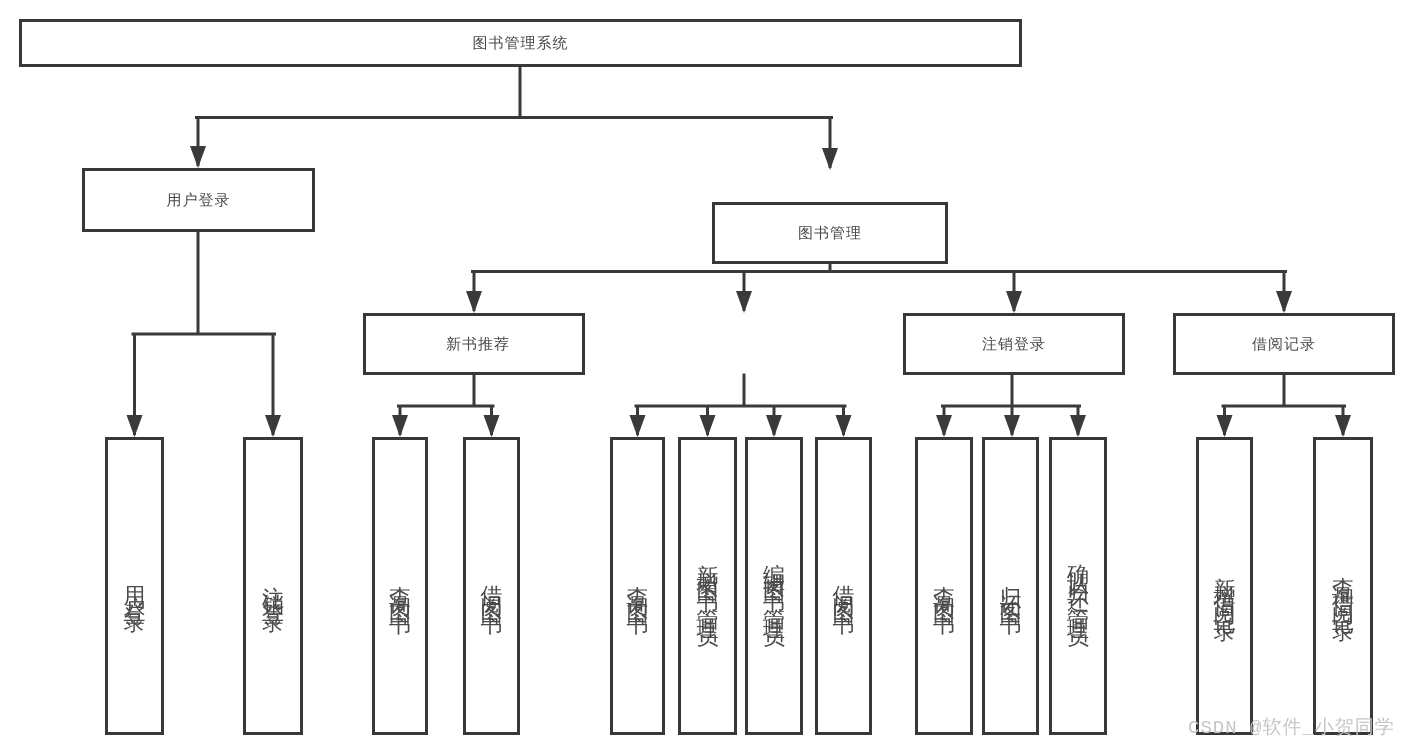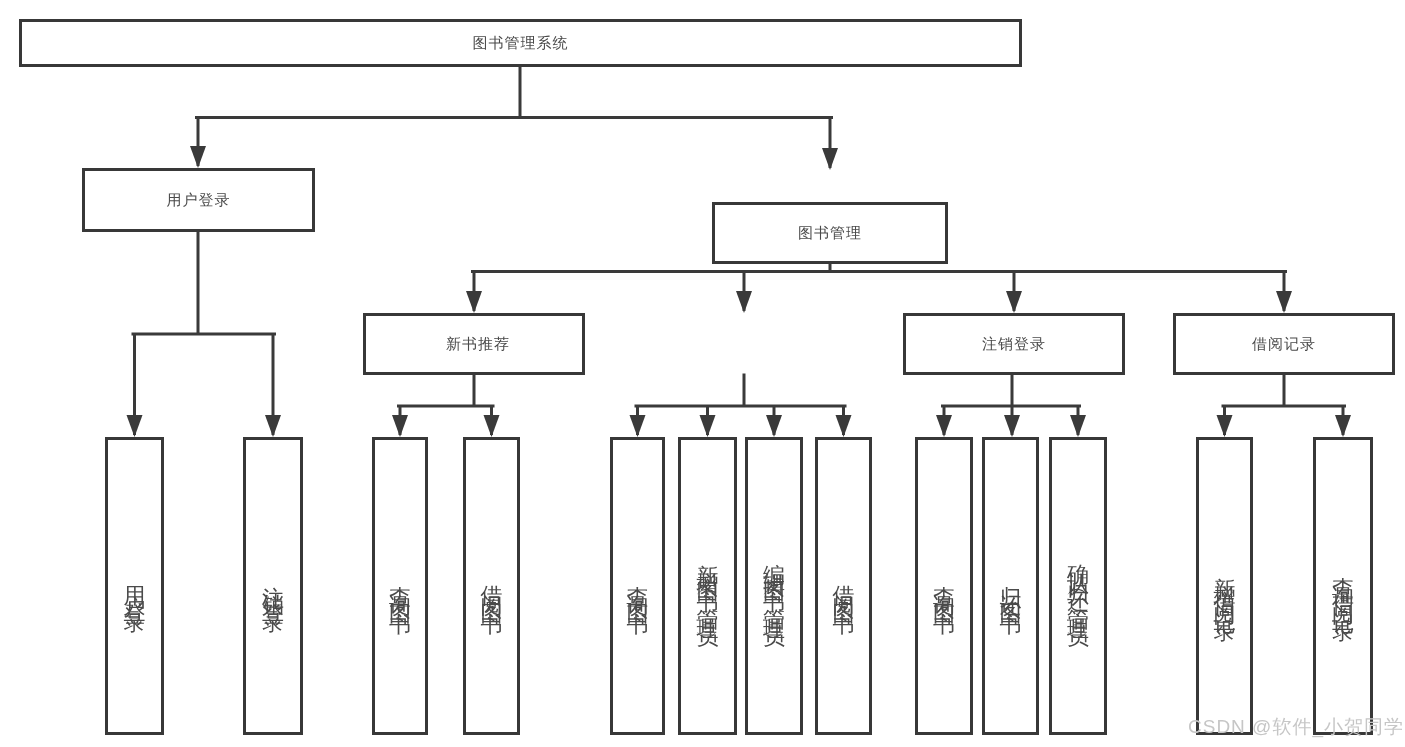--- a/index.html
+++ b/index.html
@@ -67,20 +67,21 @@
   .lf13 { left: 1313px; width: 60px; }
   .watermark {
     position: absolute;
     left: 1188px;
     top: 714px;
     font-size: 19px;
     color: #c6c6c6;
     letter-spacing: 1px;
     white-space: nowrap;
     z-index: 5;
+    font-family: Liberation Mono, monospace;
   }
 </style>
 </head>
 <body>
 
 <div id="canvas">
 
   <svg id="connectors" viewBox="0 0 1405 747" xmlns="http://www.w3.org/2000/svg">
     <defs>
       <marker id="arrow" markerUnits="userSpaceOnUse" markerWidth="22" markerHeight="18" viewBox="0 0 22 18" refX="20" refY="9" orient="auto">

